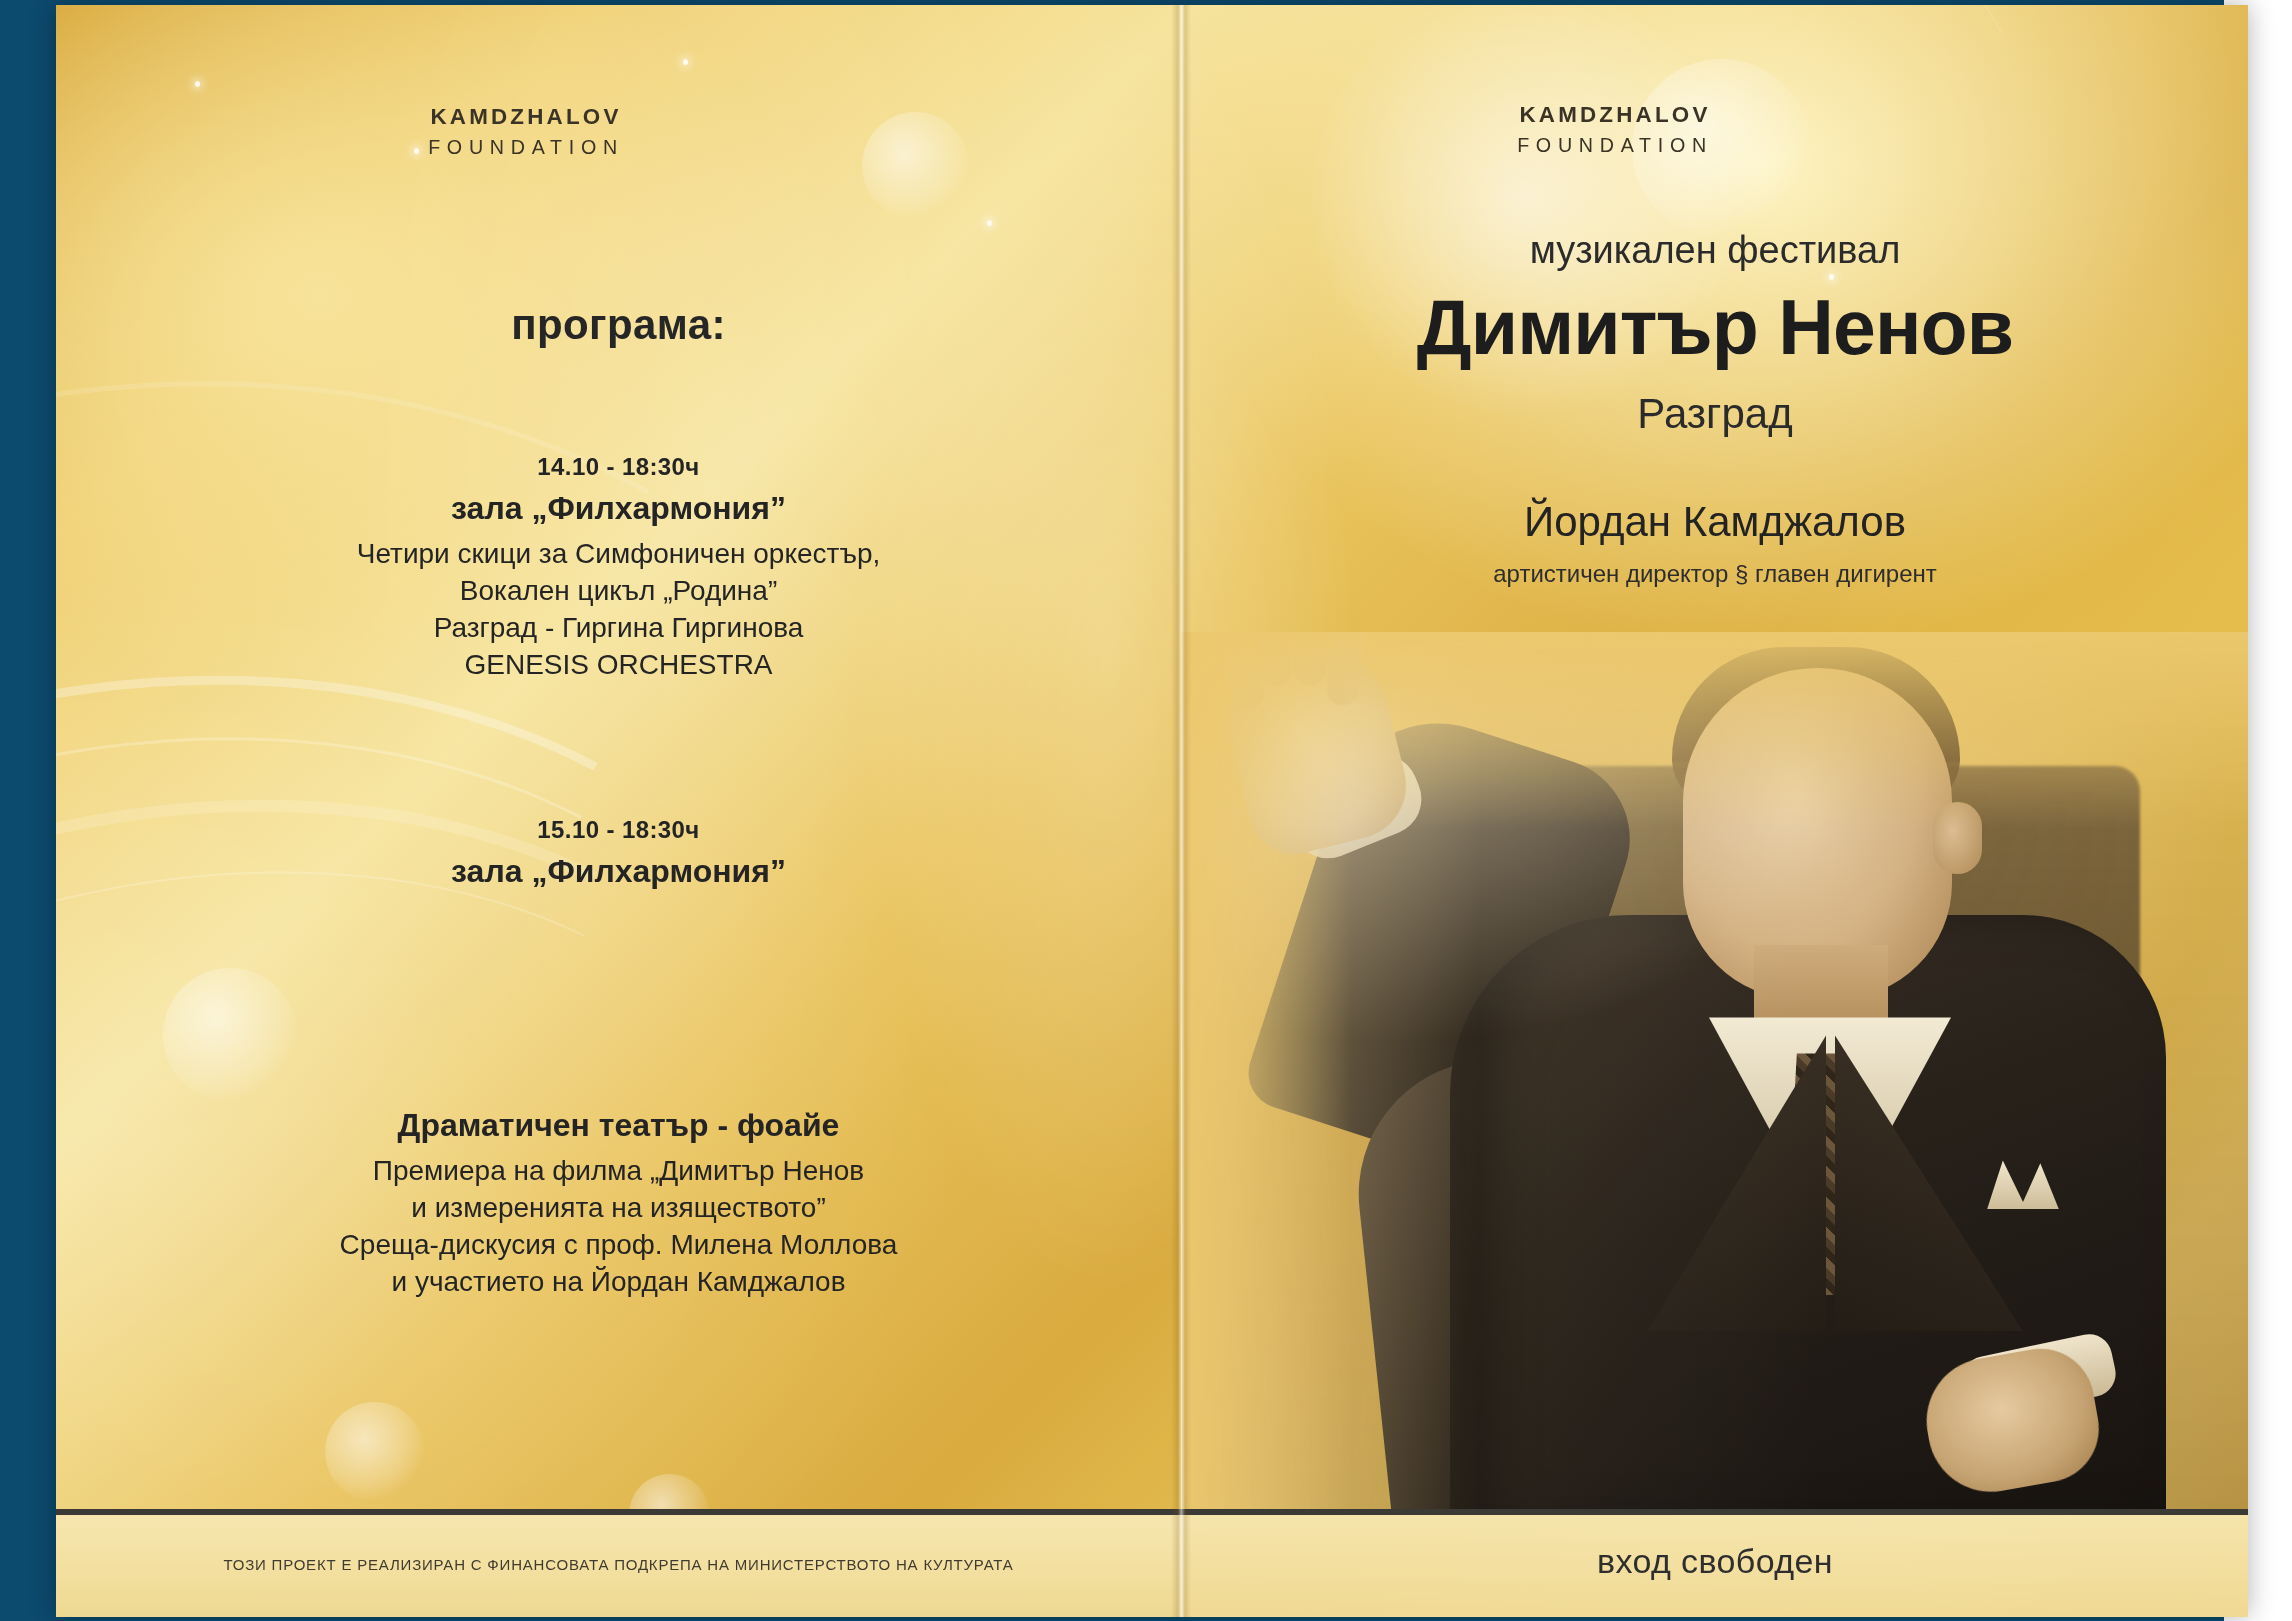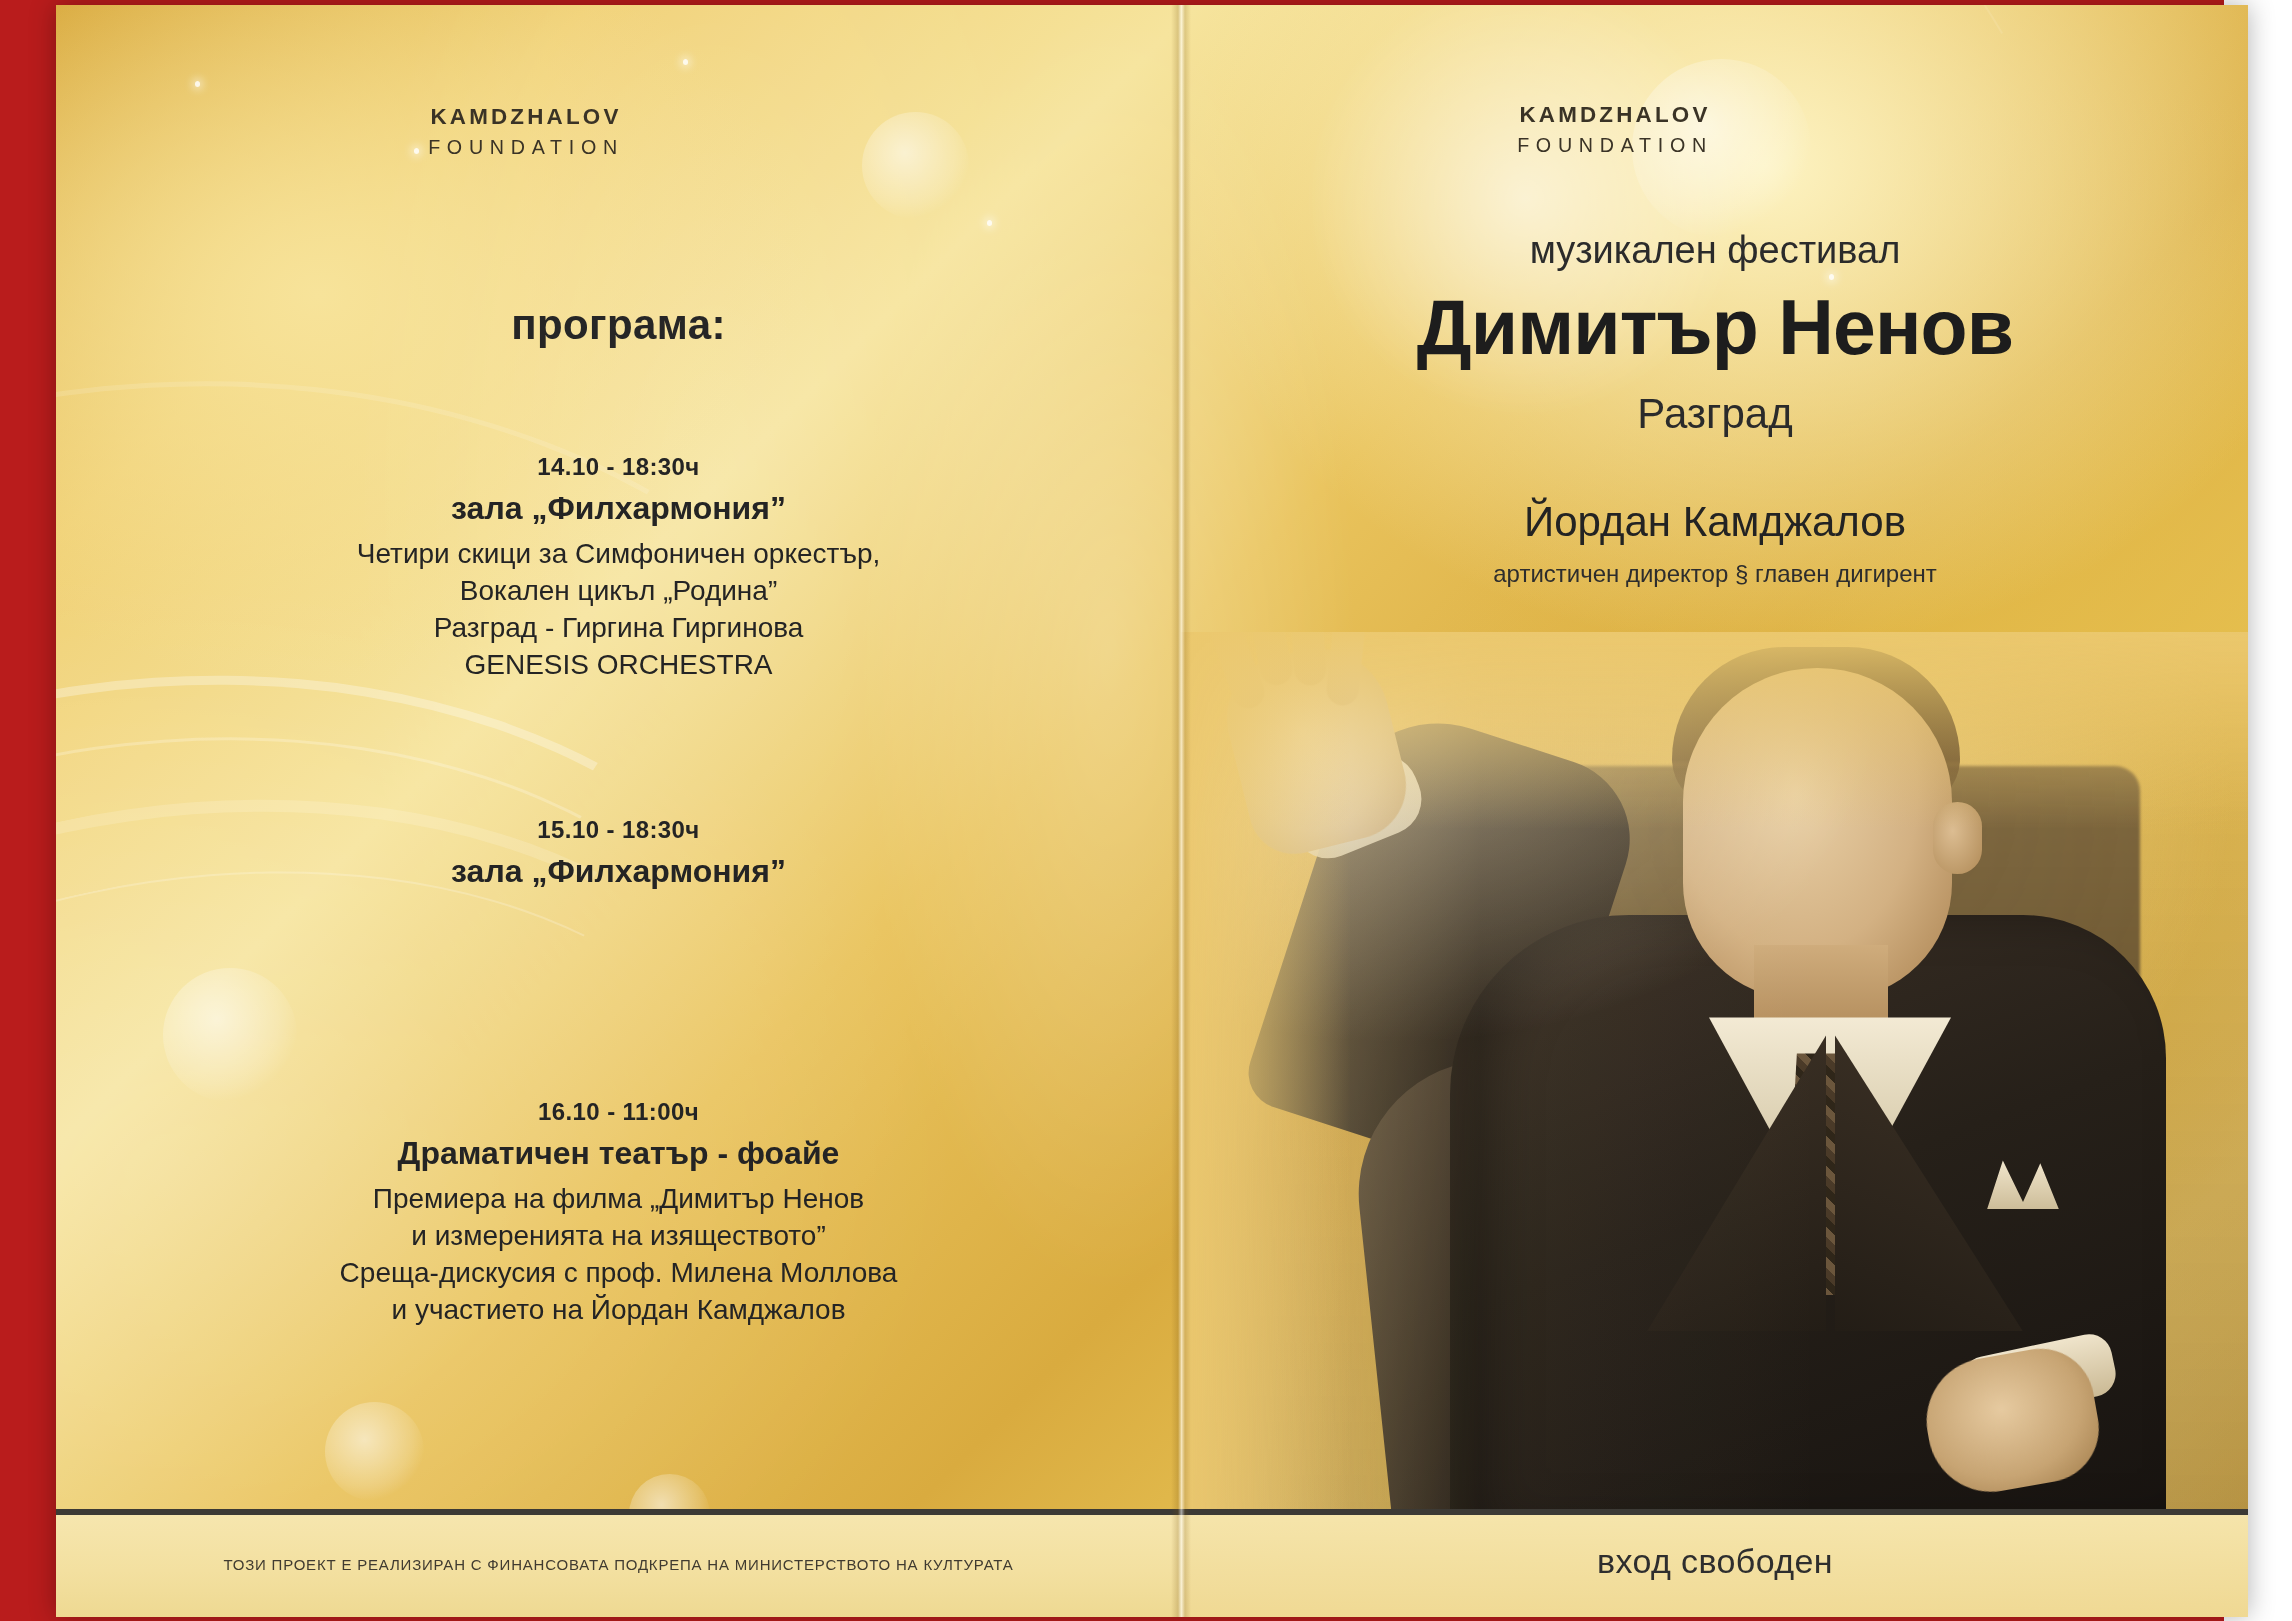--- a/index.html
+++ b/index.html
@@ -14,21 +14,21 @@
     overflow: hidden;
     font-family: "Liberation Sans", sans-serif;
     color: #2b2b2b;
   }
 
   
   .scan {
     position: absolute;
     left: 0; top: 0;
     width: 2224px; height: 1621px;
-    background: #b91c1c;
+    background: #0c4a6e;
   }
 
   
   .paper {
     position: absolute;
     left: 56px;
     top: 5.4px;
     width: 2192px;
     height: 1612px;
     background: #e9c85f;
@@ -509,21 +509,20 @@
           <div class="line">GENESIS ORCHESTRA</div>
         </div>
       </div>
 
       <div class="block b2">
         <div class="when">15.10 - 18:30ч</div>
         <div class="venue">зала „Филхармония”</div>
       </div>
 
       <div class="block b3">
-        <div class="when">16.10 - 11:00ч</div>
         <div class="venue">Драматичен театър - фоайе</div>
         <div class="lines">
           <div class="line">Премиера на филма „Димитър Ненов</div>
           <div class="line">и измеренията на изяществото”</div>
           <div class="line">Среща-дискусия с проф. Милена Моллова</div>
           <div class="line">и участието на Йордан Камджалов</div>
         </div>
       </div>
 
       <div class="footer-strip">

